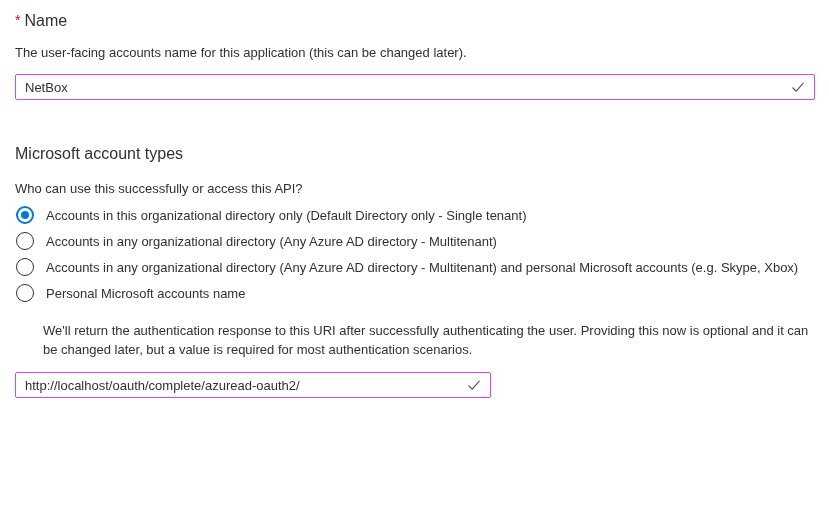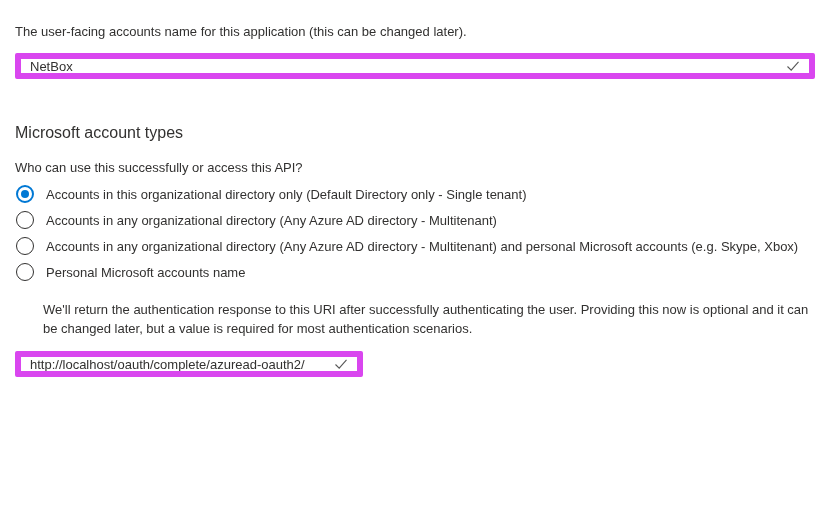--- a/index.html
+++ b/index.html
@@ -13,21 +13,21 @@
   }
   .section-title {
     font-size: 16px; font-weight: 400; color: #323130; line-height: 21px;
   }
   .required-star { color: #dd0404; font-size: 14px; margin-right: 4px; vertical-align: 1px; }
   .desc { font-size: 13px; line-height: 19px; color: #323130; }
   .name-desc { margin-top: 13px; line-height: 17px; }
 
   .field-box {
     position: relative;
-    border: 6px solid #d946ef;
+    border: 1px solid #d946ef;
     border-radius: 2px;
     height: 26px;
     background: #fff;
     display: flex; align-items: center;
   }
   .field-box input {
     border: none; outline: none; background: transparent;
     font-family: inherit; font-size: 13px; color: #323130;
     width: 100%; height: 100%;
     padding: 0 30px 0 9px;
@@ -78,26 +78,27 @@
   .platform-select {
     width: 215px; cursor: pointer;
   }
   .platform-select .select-value {
     font-size: 13px; color: #323130; padding-left: 9px;
   }
   .chevron {
     position: absolute; right: 9px; top: 50%; transform: translateY(-50%);
     width: 14px; height: 14px; pointer-events: none;
   }
-  .uri-field { width: 348px; }
+  .uri-field { width: 476px; }
 </style>
 </head>
 <body>
 
 <div>
+  <h2 class="section-title"><span class="required-star">*</span><span>Name</span></h2>
 
   <p class="desc name-desc">The user-facing accounts name for this application (this can be changed later).</p>
 
   <div class="field-box name-field">
     <input type="text" value="NetBox" style="">
     <svg class="valid-check" viewBox="0 0 16 16">
       <path d="M2.5 8.5 L6.2 12.2 L13.5 3.8" fill="none" stroke="#575757" stroke-width="1.1"></path>
     </svg>
   </div>
 </div>

